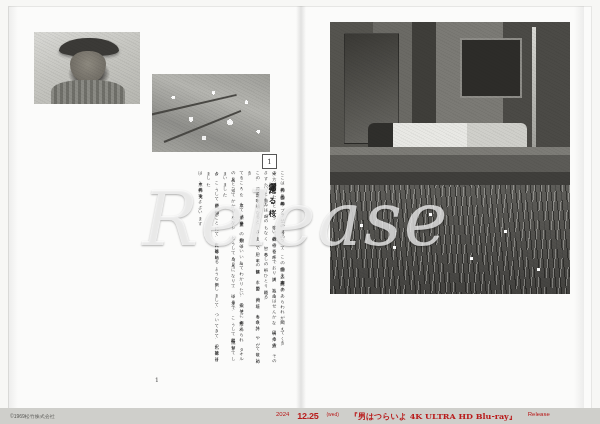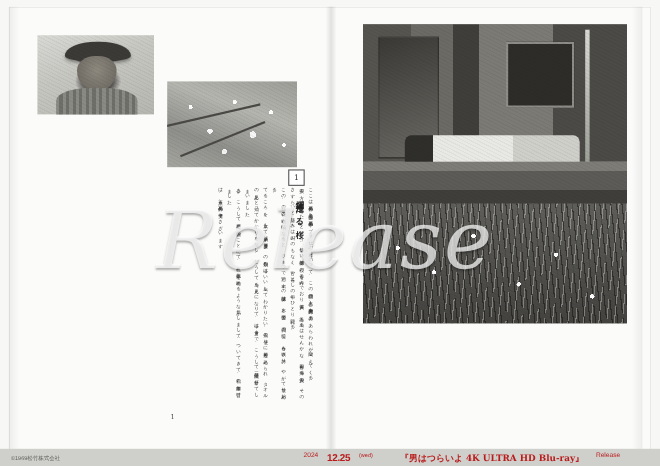--- a/index.html
+++ b/index.html
@@ -256,21 +256,21 @@
     gap: 8px;
     white-space: nowrap;
     color: #b91c1c;
   }
   .footer .rel-date { font-size: 6px; }
   .footer .rel-big {
     font-size: 9px; font-weight: bold; letter-spacing: -.3px;
   }
   .footer .rel-wed { font-size: 5px; }
   .footer .rel-title {
-    font-size: 8px; font-weight: bold; margin-left: 17px;
+    font-size: 8px; font-weight: bold; margin-left: 3px;
     font-family: "DejaVu Serif", "Liberation Serif", serif;
   }
   .footer .rel-word { font-size: 6px; margin-left: 3px; }
 </style>
 </head>
 <body>
 
 <div class="spread">
   <div class="page-white"></div>
 

